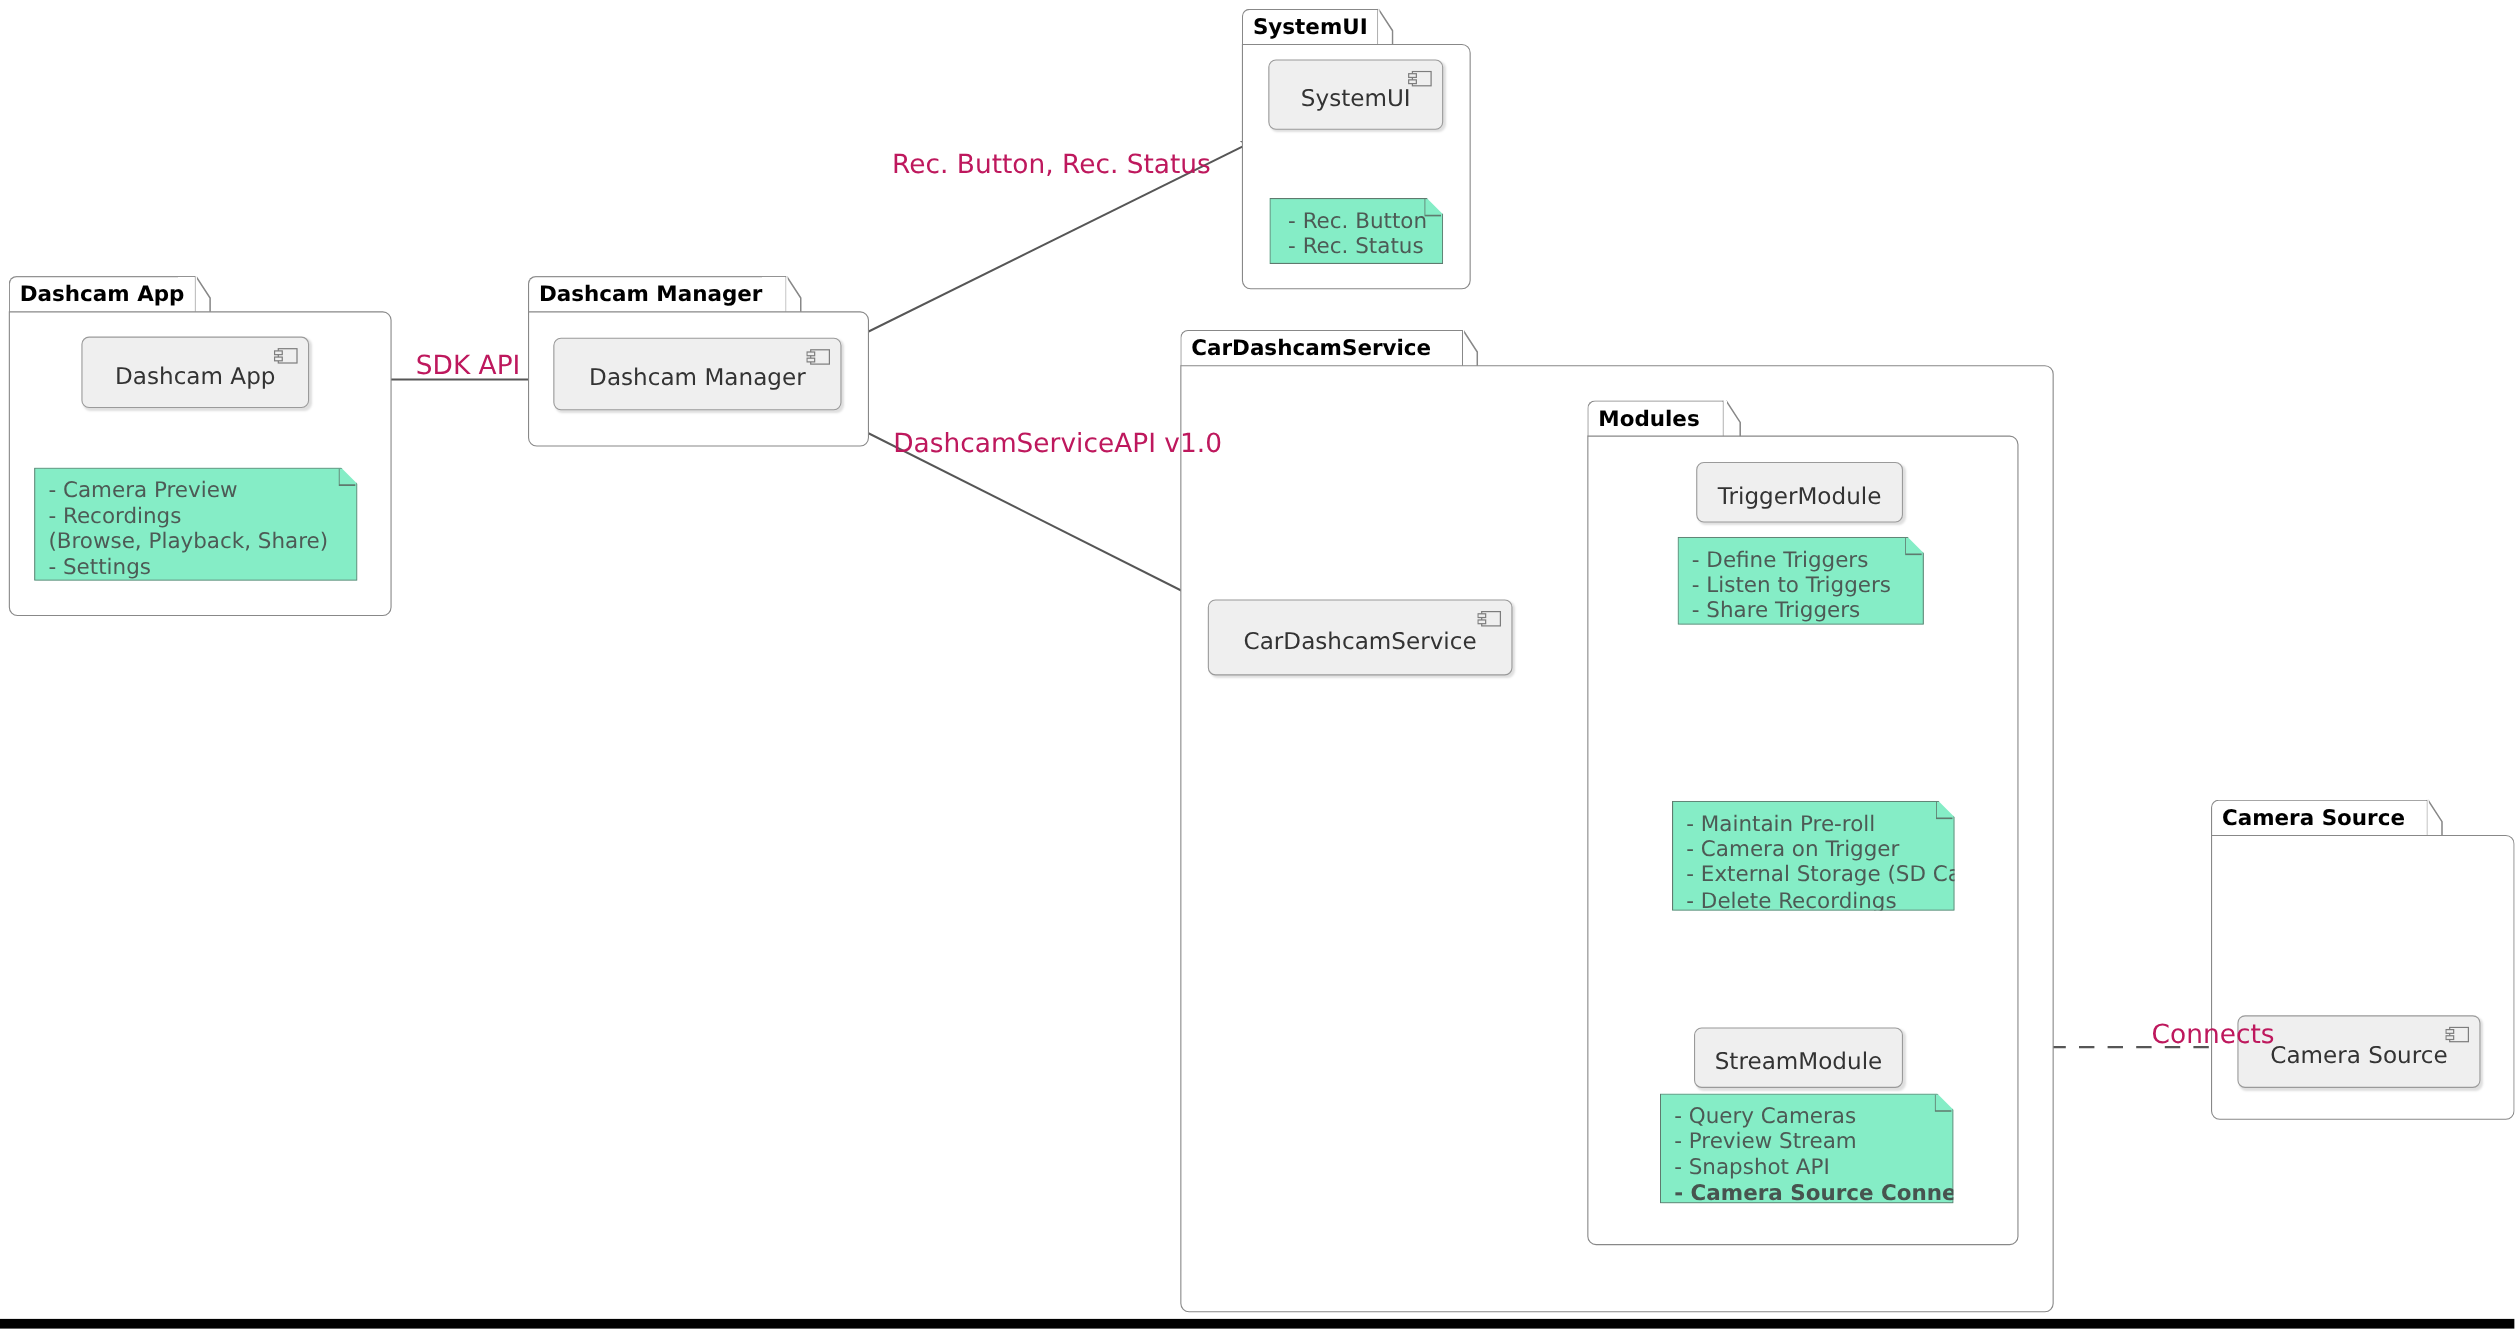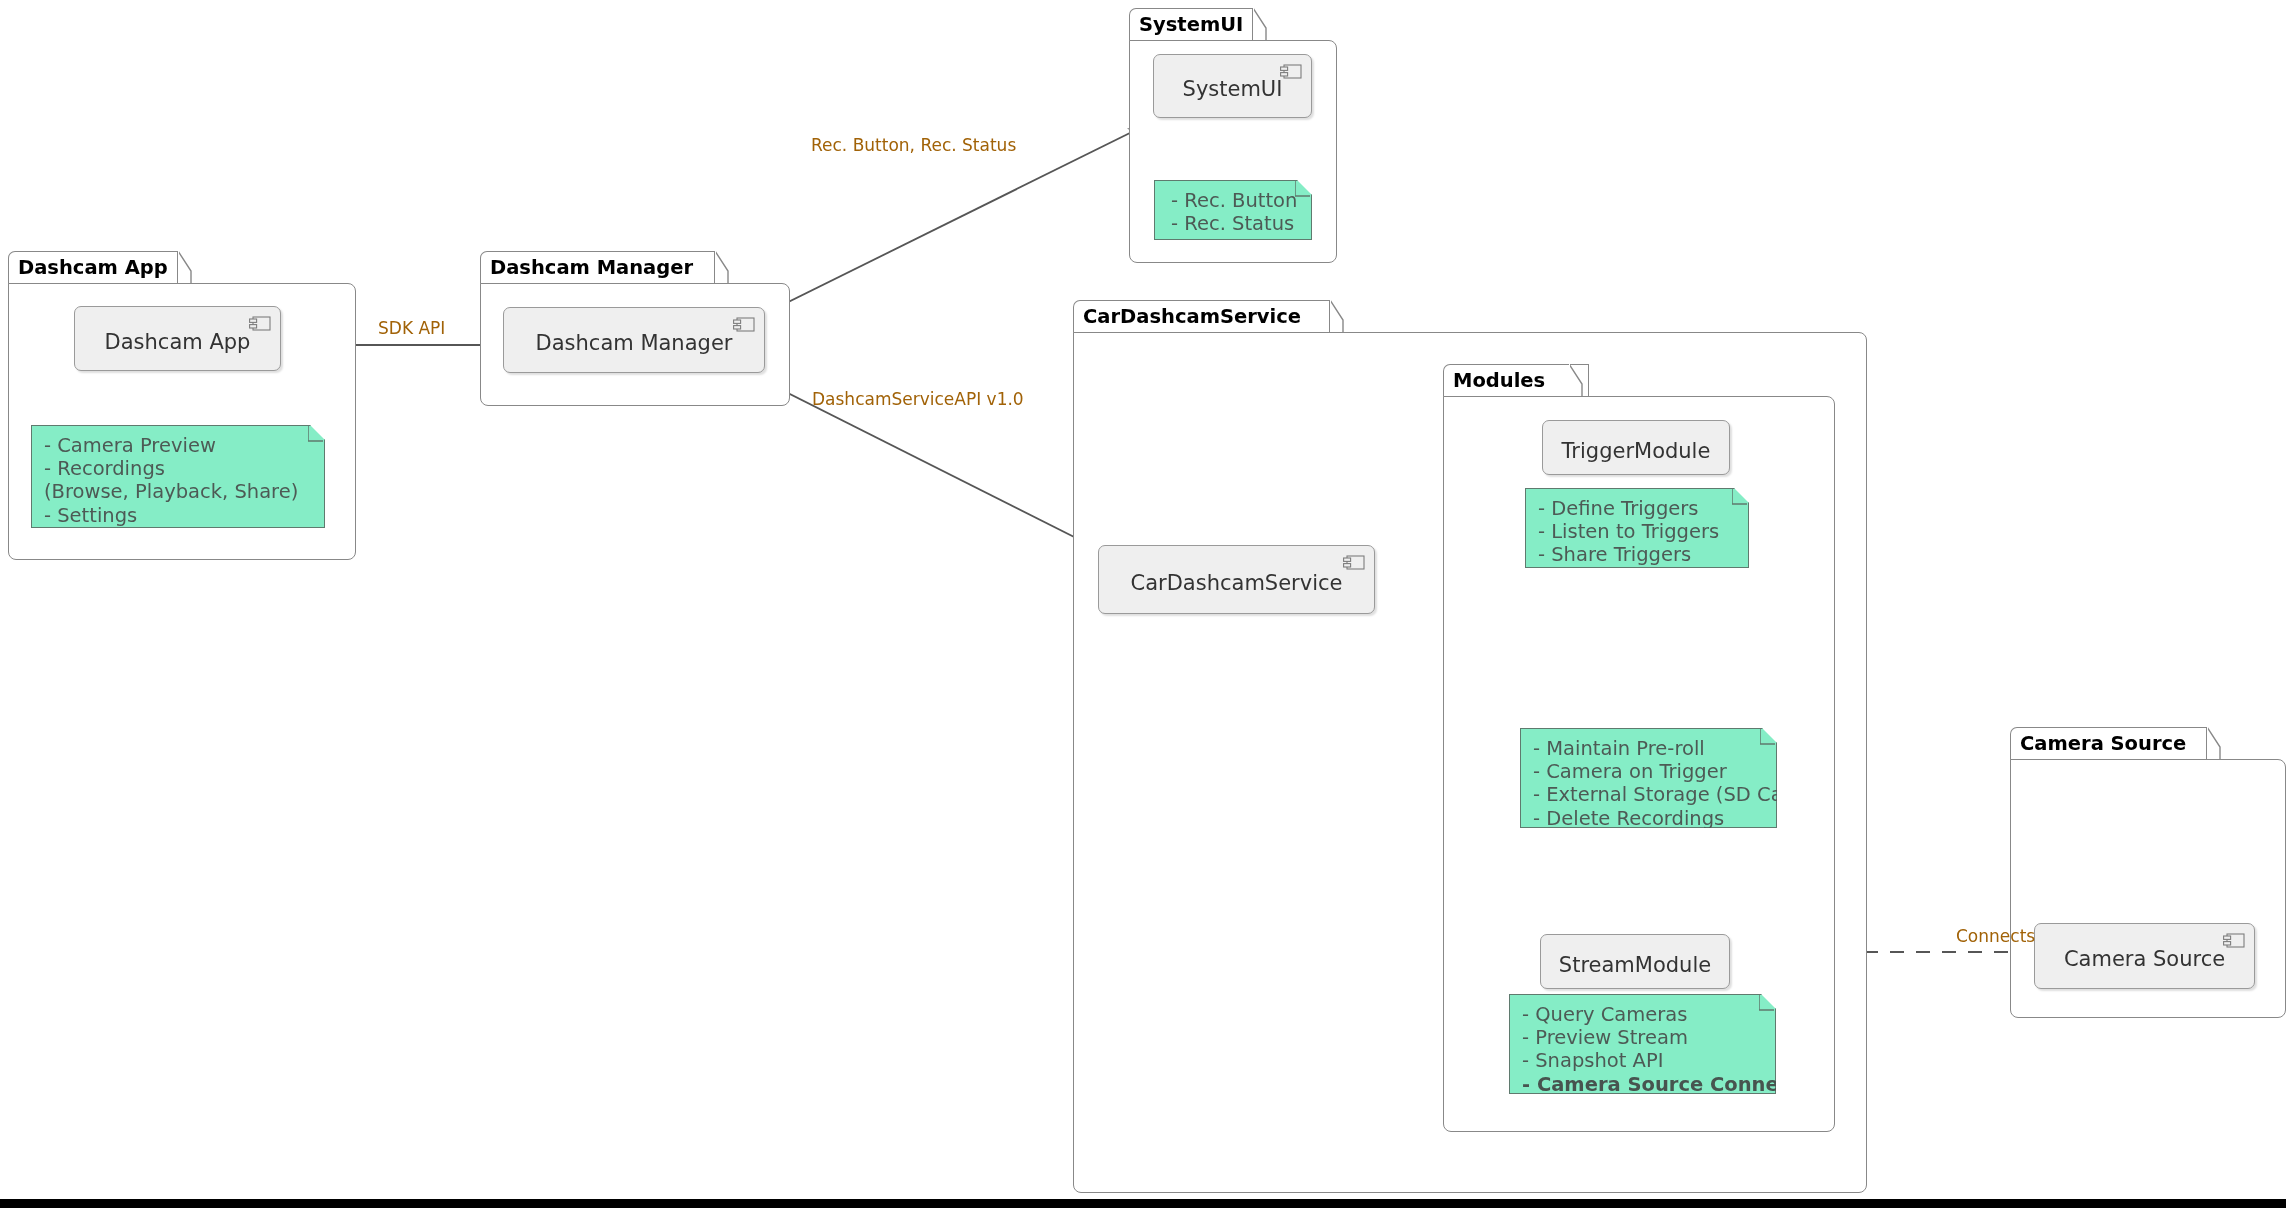--- a/index.html
+++ b/index.html
@@ -106,22 +106,22 @@
     right: 0;
     top: 0;
     width: 16px;
     height: 16px;
   }
   .note-line { white-space: nowrap; }
   .note-line.bold { font-weight: bold; color: #47544f; }
   
   .edge-label {
     position: absolute;
-    font-size: 17px;
-    color: #a16207;
+    font-size: 24px;
+    color: #be185d;
     white-space: nowrap;
     line-height: 1;
   }
   
   #bottom-bar {
     position: absolute;
     left: 0;
     bottom: 0;
     width: 2286px;
     height: 9px;
@@ -260,21 +260,21 @@
     <div class="comp" style="left:25px; top:245px; width:277px; height:69px;">
       <span class="comp-label">CarDashcamService</span>
       <svg class="comp-icon" viewBox="0 0 22 16">
         <rect x="4" y="1" width="17" height="13" fill="#EFEFEF" stroke="#7d7d7d" stroke-width="1.1"></rect>
         <rect x="0.6" y="3" width="7" height="3.4" fill="#EFEFEF" stroke="#7d7d7d" stroke-width="1.1"></rect>
         <rect x="0.6" y="8.6" width="7" height="3.4" fill="#EFEFEF" stroke="#7d7d7d" stroke-width="1.1"></rect>
       </svg>
     </div>
 
     <div class="pkg" style="left:370px; top:64px; width:392px; height:768px;">
-      <div class="pkg-tab" style="width:146px;">
+      <div class="pkg-tab" style="width:124px;">
         <span class="pkg-tab-label">Modules</span>
       </div>
       <svg class="pkg-tab-slant" style="left:126px;">
         <path d="M0,0 L13,20 L13,33" fill="#ffffff" stroke="#888888" stroke-width="1.4"></path>
         <path d="M0,0 L0,33" stroke="#ffffff" stroke-width="2"></path>
       </svg>
       <div class="pkg-body" style="top:32px; width:392px; height:736px;"></div>
 
       <div class="comp" style="left:99px; top:56px; width:188px; height:55px;">
         <span class="comp-label">TriggerModule</span>

